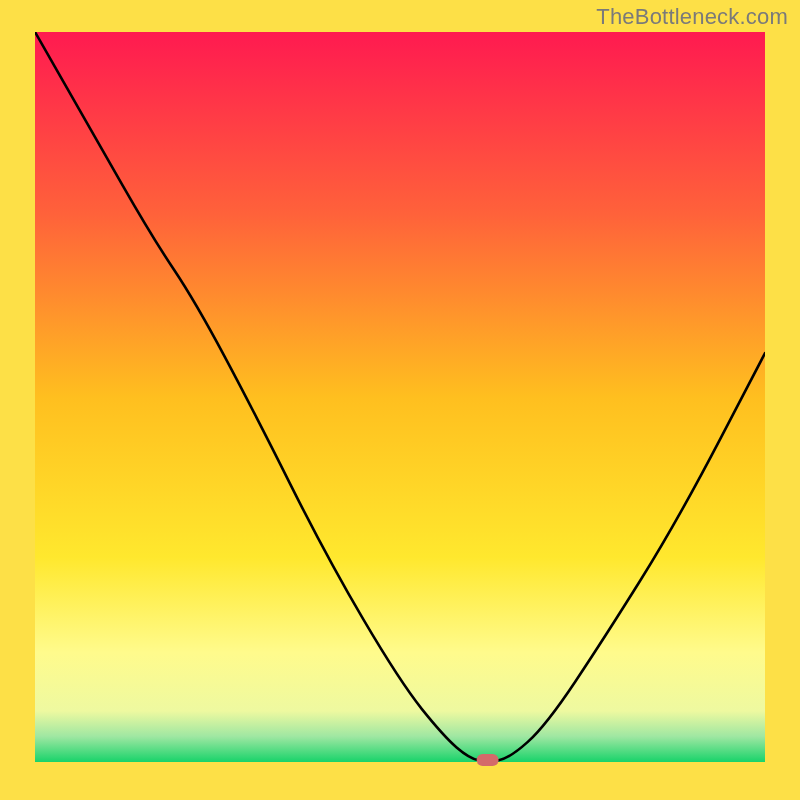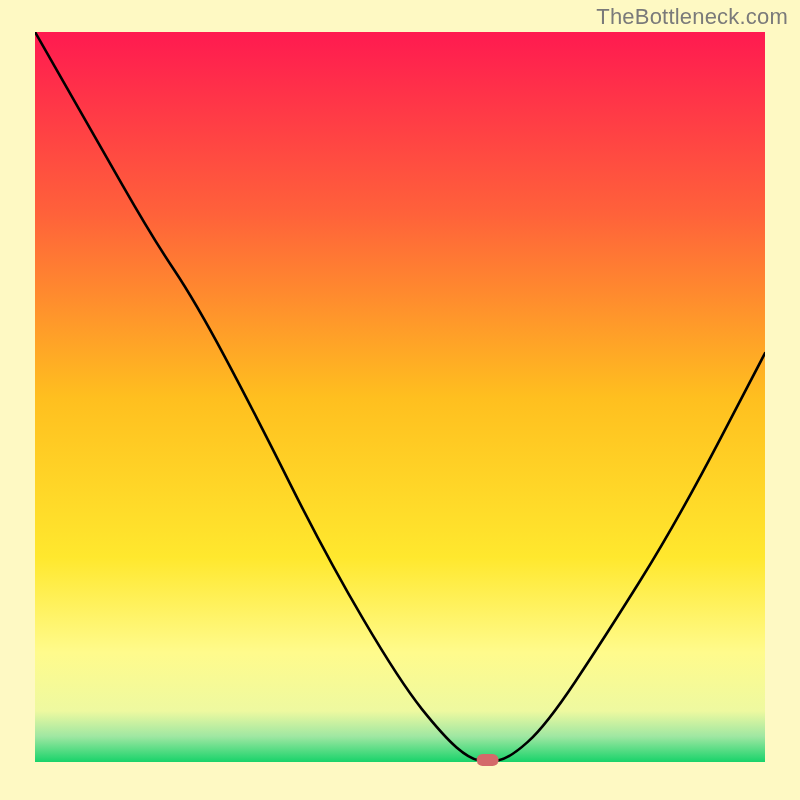--- a/index.html
+++ b/index.html
@@ -7,21 +7,21 @@
     padding: 0;
     width: 800px;
     height: 800px;
     background: #000;
     overflow: hidden;
   }
   .frame {
     position: relative;
     width: 800px;
     height: 800px;
-    background: #fef9c3;
+    background: #fde047;
   }
   .watermark {
     position: absolute;
     top: 4px;
     right: 12px;
     font-family: Arial, Helvetica, sans-serif;
     font-size: 22px;
     font-weight: 500;
     color: #7a7a7a;
     letter-spacing: 0.2px;

